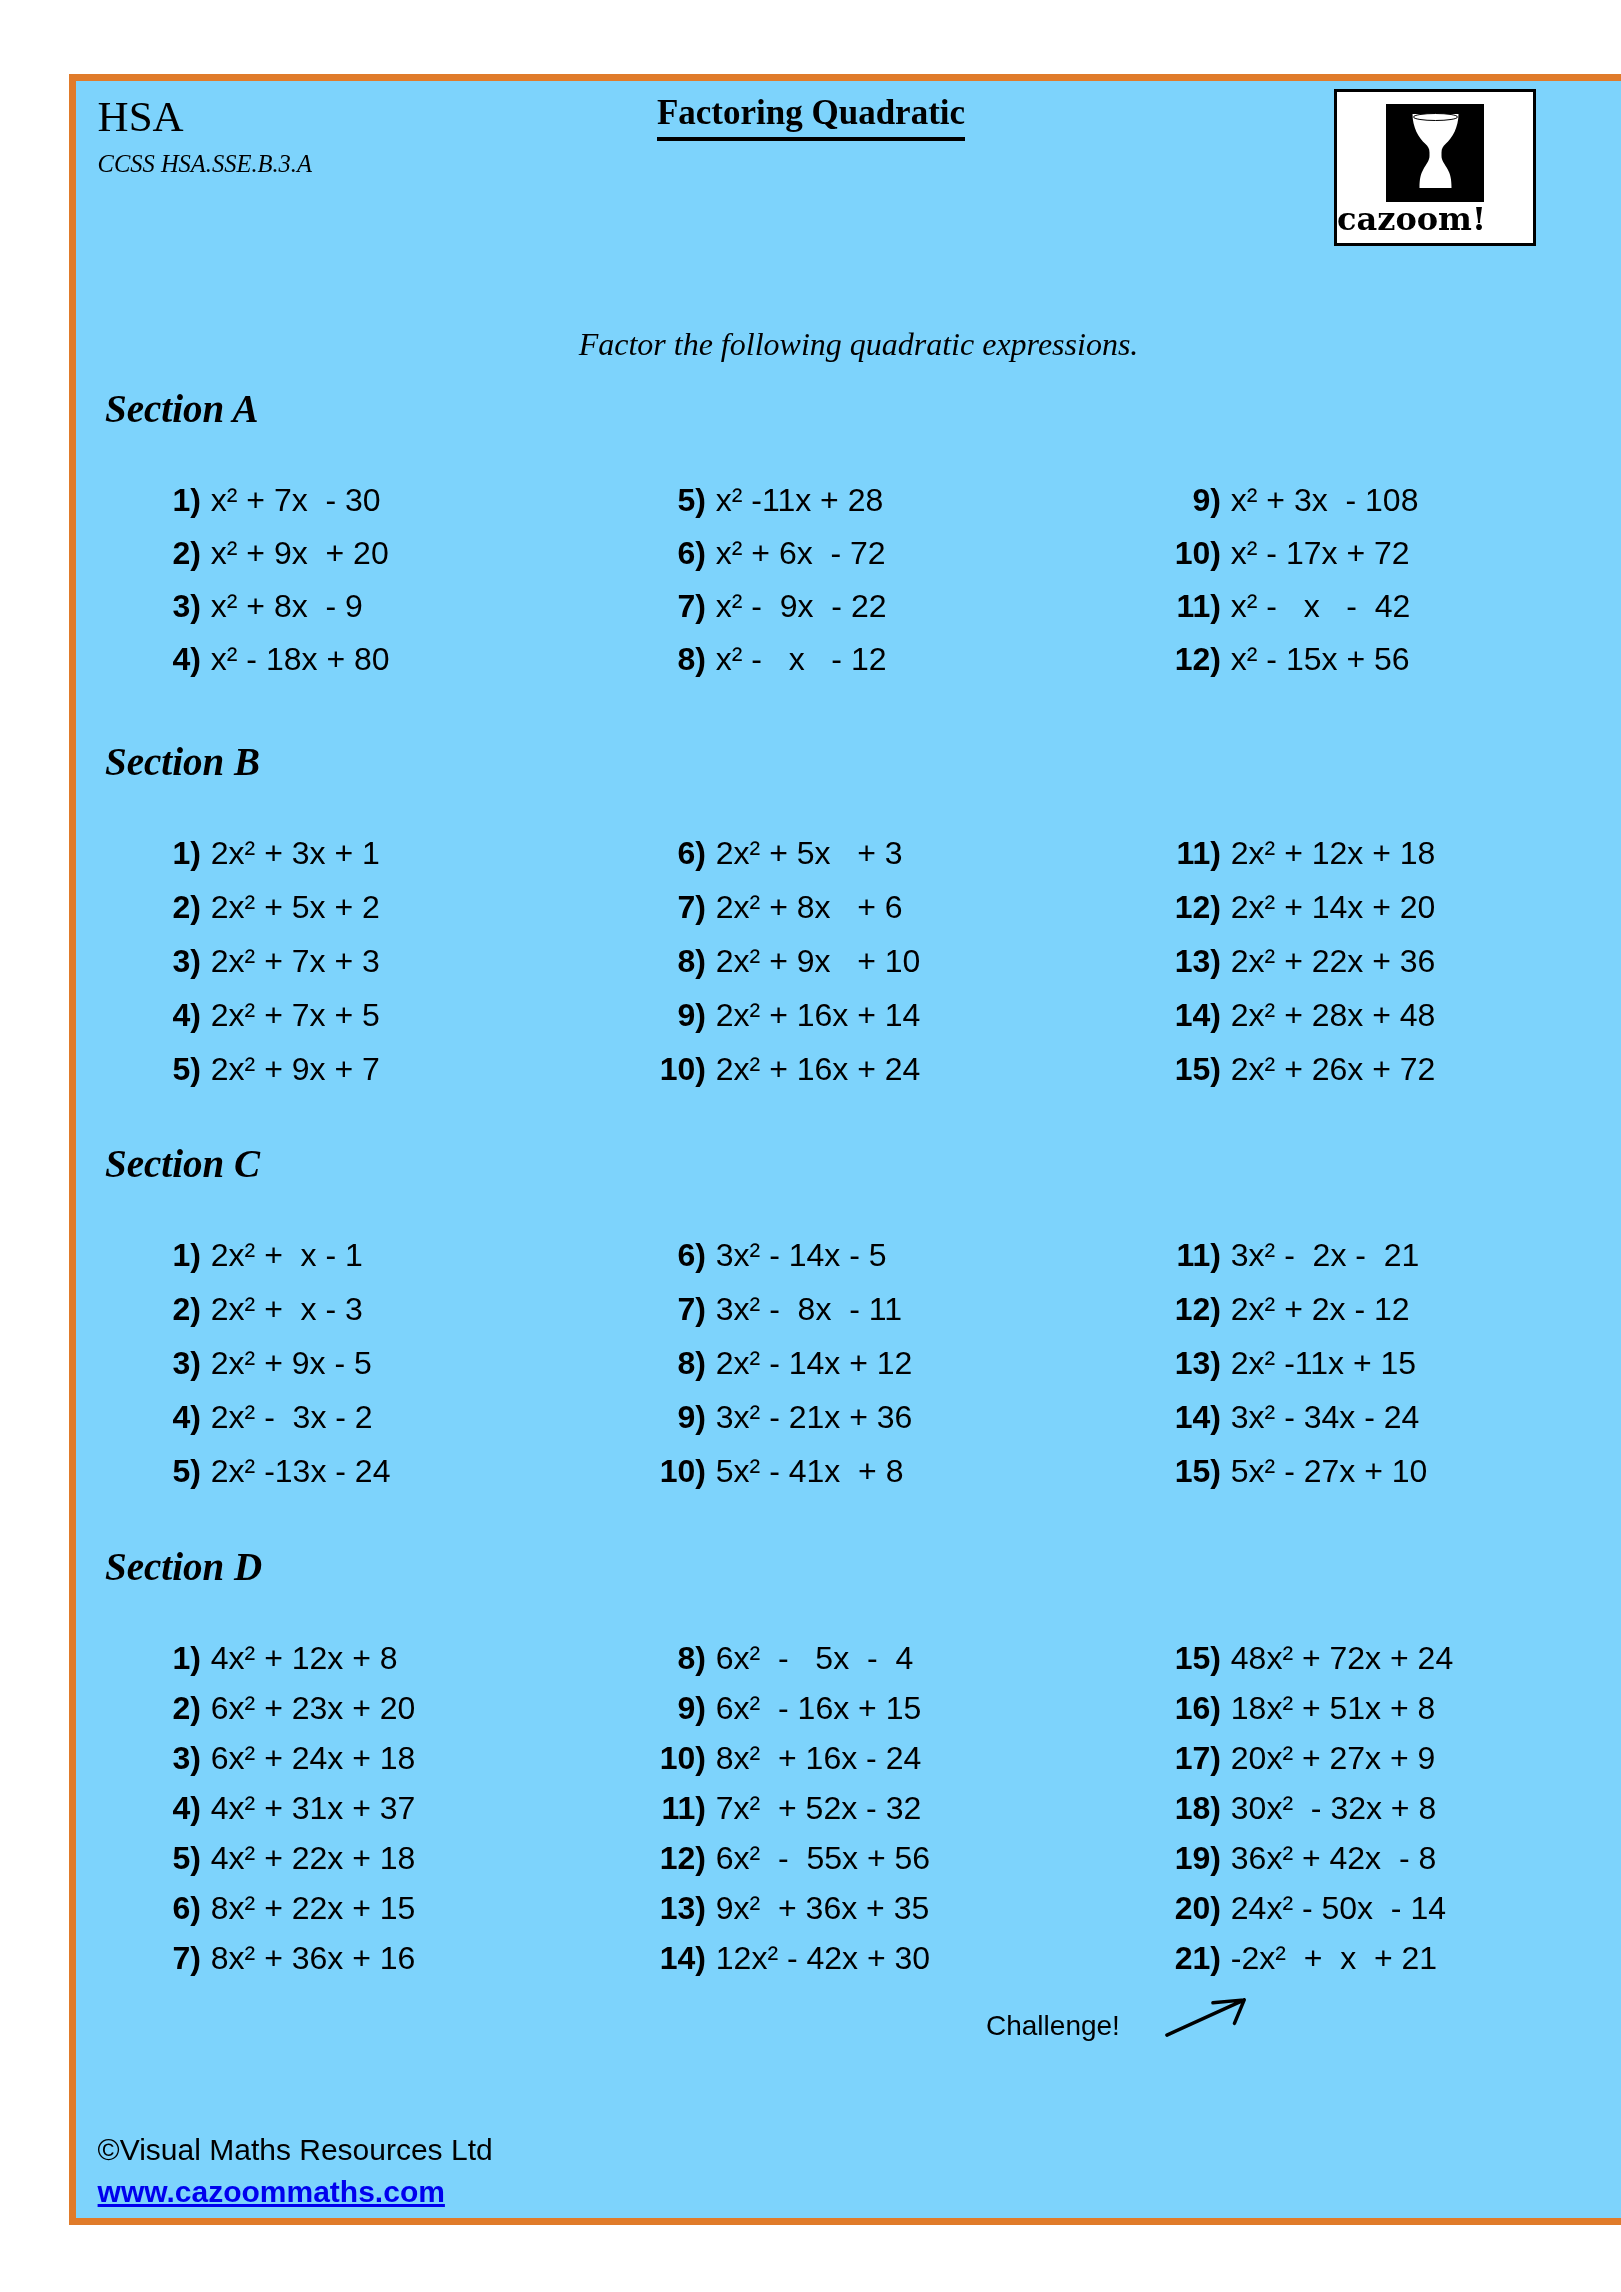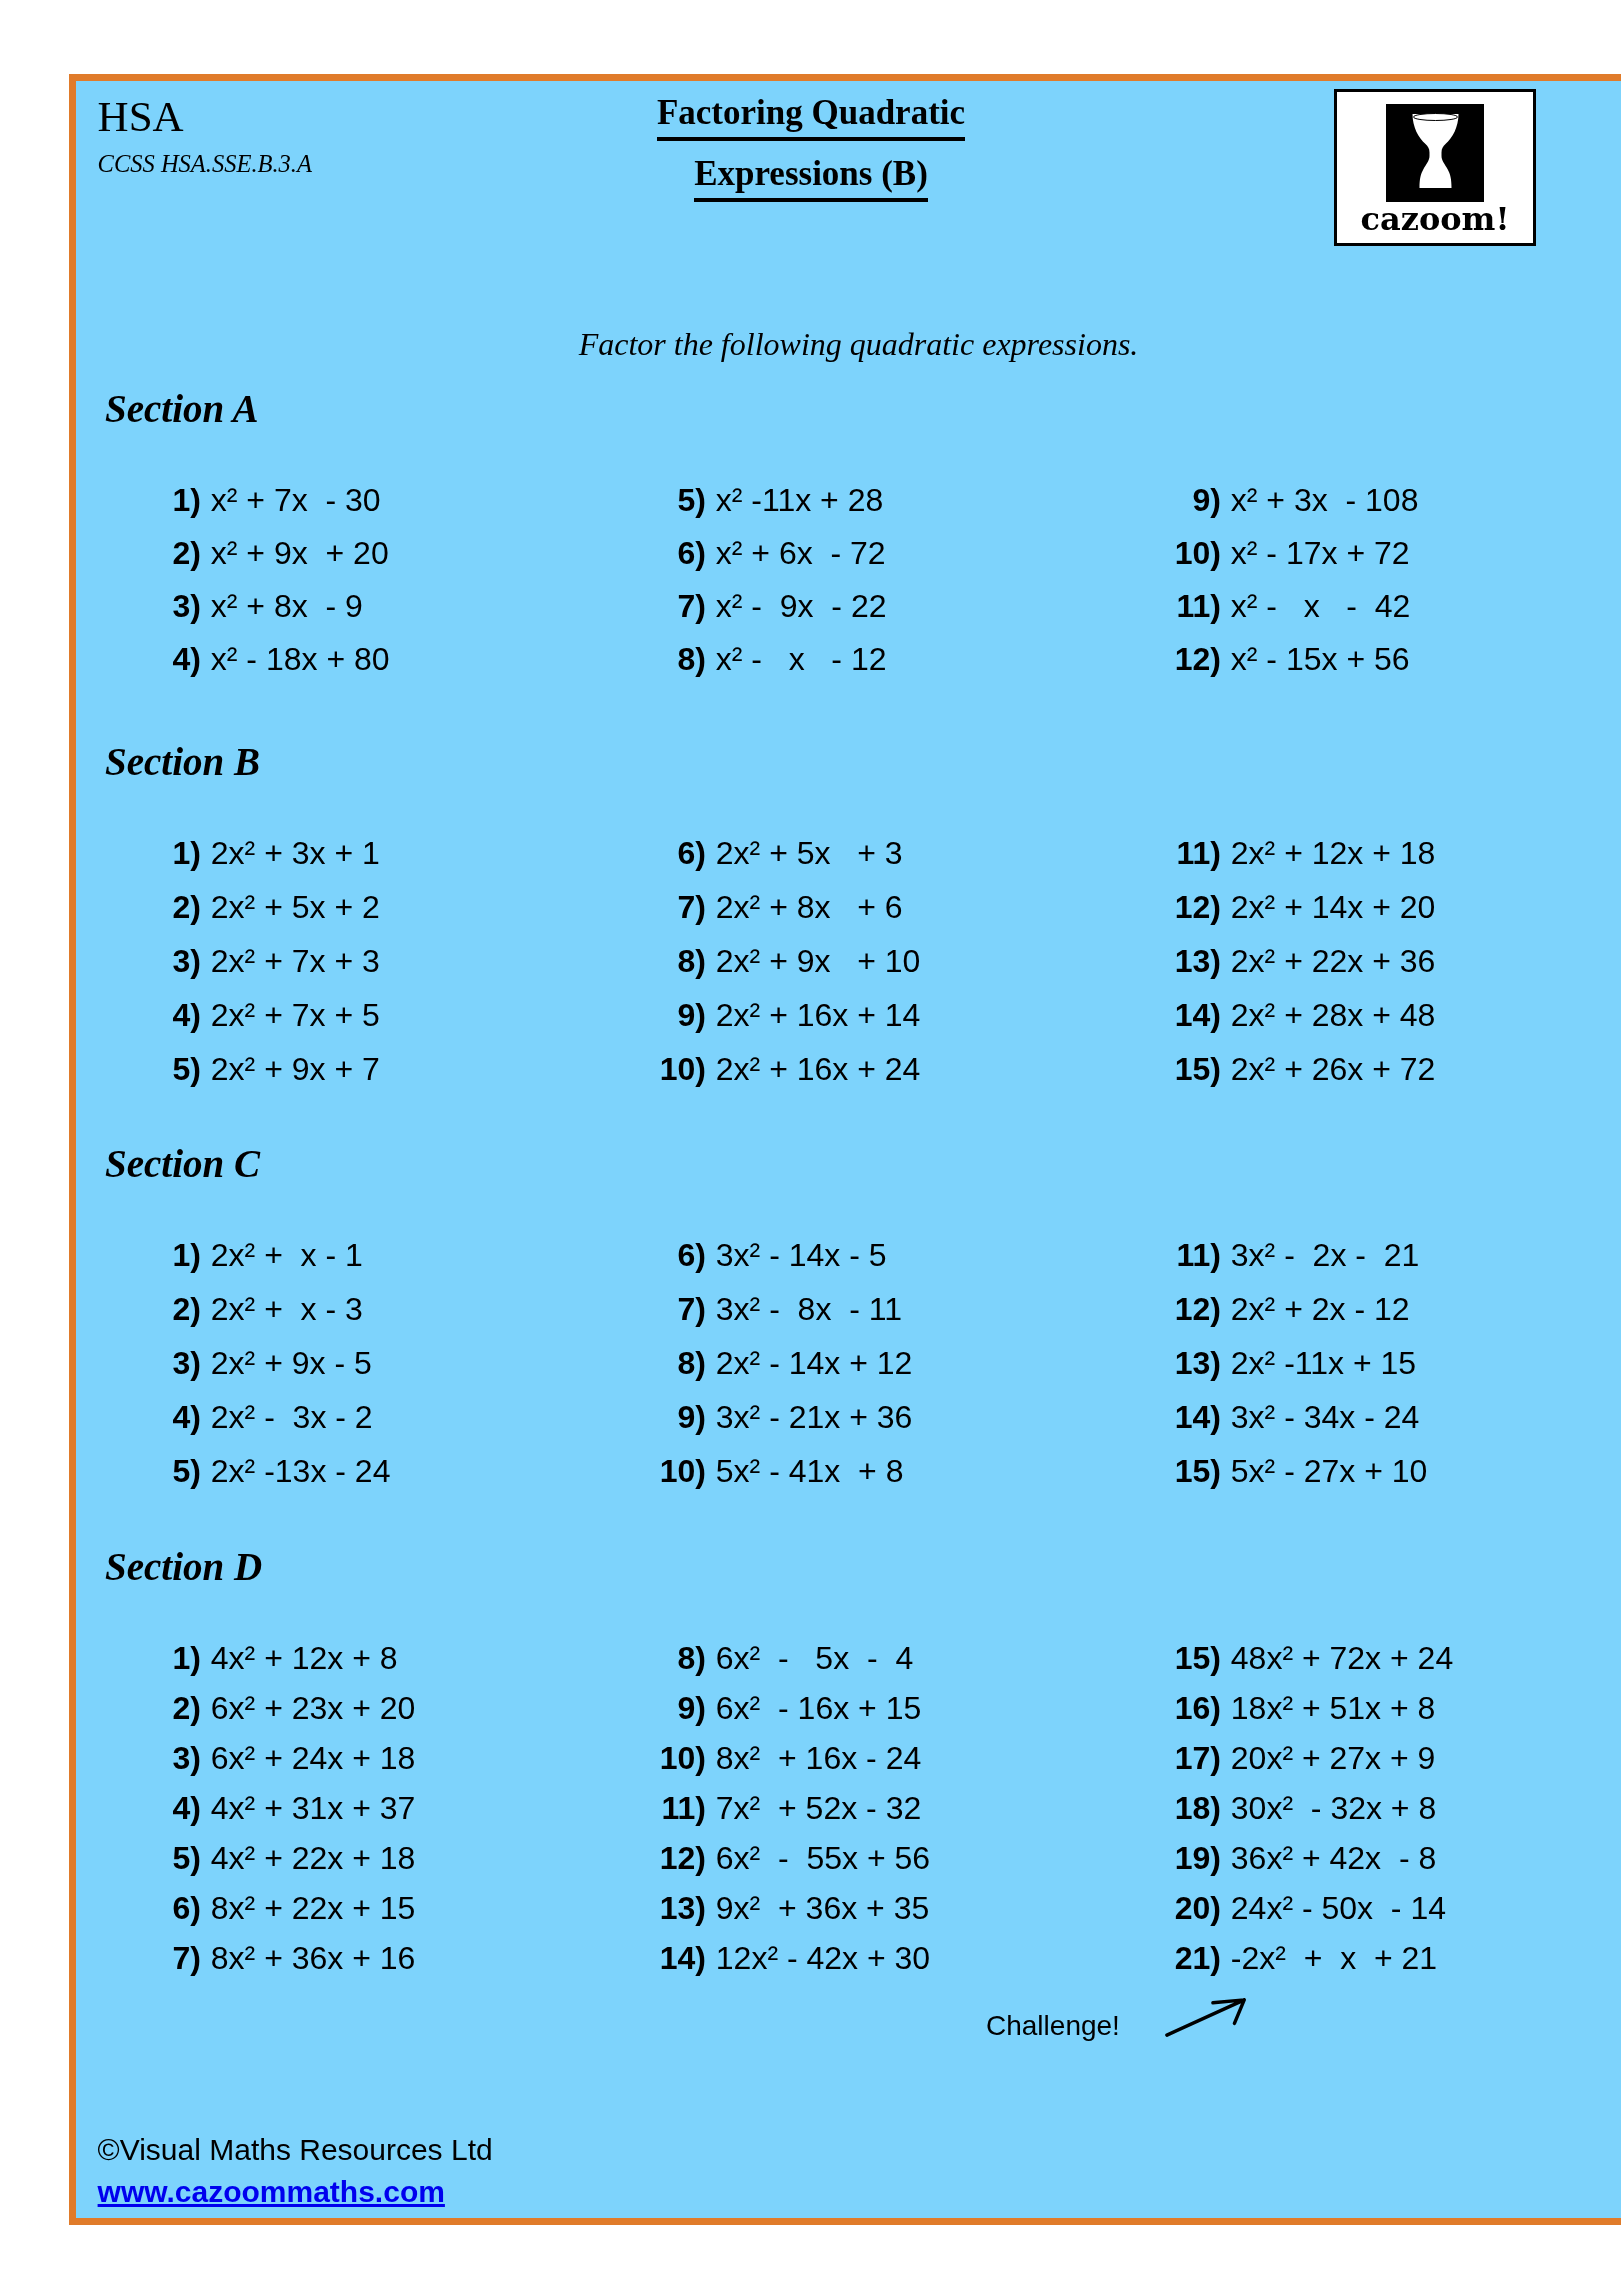--- a/index.html
+++ b/index.html
@@ -12,21 +12,21 @@
   .course-code{position:absolute;left:21.6px;top:11.8px;font-family:"Liberation Serif",serif;
         font-size:43px;line-height:1.1;}
   .standard{position:absolute;left:21.6px;top:69px;font-family:"Liberation Serif",serif;
         font-style:italic;font-size:24.5px;}
   .title{position:absolute;left:245px;top:13.7px;width:980px;text-align:center;
         font-family:"Liberation Serif",serif;font-weight:bold;font-size:35px;line-height:1;}
   .title .t-line{display:inline-block;border-bottom:4.9px solid #000;padding-bottom:6.9px;margin-bottom:15.7px;}
 
   
   .logo{position:absolute;left:1258px;top:7.8px;width:202px;height:157px;border:3.9px solid #000;
-        background:#fff;box-sizing:border-box;text-align:center;}
+        background:#fff;box-sizing:border-box;text-align:left;}
   .logo-square{width:98px;height:98px;background:#000;margin:11.8px auto 0;
         display:flex;align-items:center;justify-content:center;}
   .logo-caption{font-family:"DejaVu Serif",serif;font-weight:bold;font-size:32px;line-height:1;margin-top:1px;}
 
   
   .instruction{position:absolute;left:0;top:245px;width:100%;text-align:center;
         font-family:"Liberation Serif",serif;font-style:italic;font-size:32px;}
 
   
   .section{position:absolute;left:29px;right:19.6px;}
@@ -56,21 +56,20 @@
 <body>
 
 <div class="page">
   <div class="sheet-border" style="border-color: rgb(224, 123, 42);">
 
     <div class="course-code">HSA</div>
     <div class="standard">CCSS HSA.SSE.B.3.A</div>
 
     <div class="title">
       <div><span class="t-line">Factoring Quadratic</span></div>
-      <div><span class="t-line">Expressions (B)</span></div>
     </div>
 
     <div class="logo">
       <div class="logo-square">
         <span>
           <svg width="61" height="80" viewBox="0 0 60 80">
             <path d="M7 3 H53 C53 16 47 27 40 33 C37.5 35.5 36 37.5 36 41.5 L36 45
                      C36 49.5 39.5 53.5 42 58 C44.8 63 46 68 46 77 H14
                      C14 68 15.2 63 18 58 C20.5 53.5 24 49.5 24 45 L24 41.5
                      C24 37.5 22.5 35.5 20 33 C13 27 7 16 7 3 Z" fill="#fff"></path>

